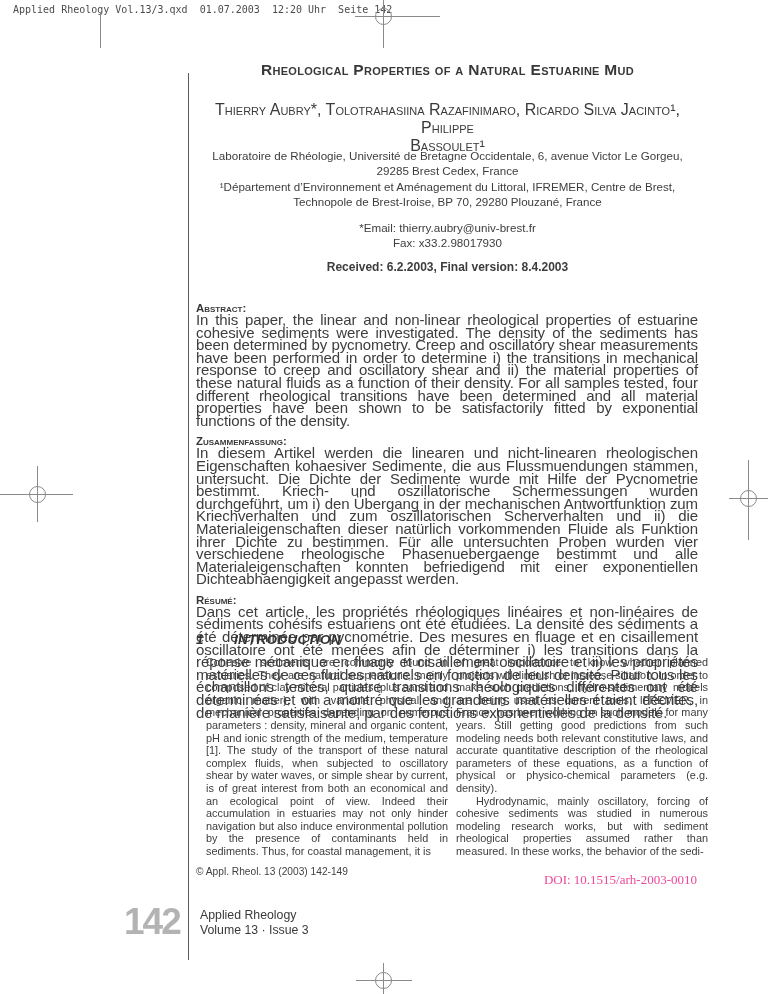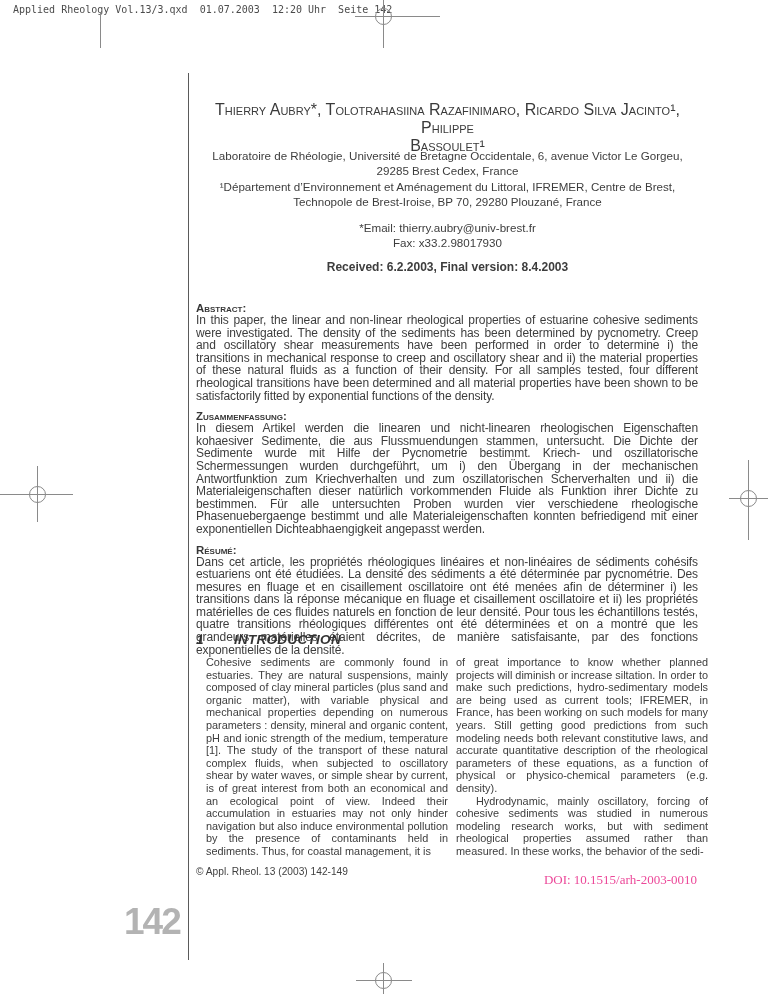--- a/index.html
+++ b/index.html
@@ -22,21 +22,21 @@
   .centerblock { position: absolute; left: 196px; width: 503px; text-align: center; }
   .title { top: 61px; font-size: 15.5px; font-weight: 700; font-variant: small-caps; letter-spacing: 0.3px; color: #383838; }
   .authors { top: 101px; font-size: 16px; font-variant: small-caps; line-height: 18px; color: #3a3a3a; }
   .affils { top: 148px; font-size: 11.6px; line-height: 15.4px; }
   .contact { top: 220px; font-size: 11.6px; line-height: 15.4px; }
   .received { top: 260px; font-size: 12px; font-weight: bold; }
   
   .sections { position: absolute; left: 196px; top: 302px; width: 502px; }
   .sec { margin-bottom: 8px; }
   .sec-label { font-weight: 700; font-variant: small-caps; font-size: 11.4px; color: #373737; }
-  .sec-text { font-size: 12px; line-height: 12.6px; text-align: justify; letter-spacing: -0.1px; }
+  .sec-text { font-size: 15px; line-height: 12.6px; text-align: justify; letter-spacing: -0.1px; }
   .keywords { margin-top: 14px; font-size: 10.7px; }
   
   .intro-heading { position: absolute; left: 196px; top: 632px; font-style: italic; font-weight: 700; font-size: 13.5px; color: #333; letter-spacing: 0.3px; }
   .intro-heading .sec-num { margin-right: 26px; }
   .columns {
     position: absolute; left: 206px; top: 656px; width: 502px;
     display: grid; grid-template-columns: 242px 252px; column-gap: 8px;
     font-size: 10.9px; line-height: 12.6px; text-align: justify;
   }
   .columns p { margin: 0; }
@@ -71,20 +71,21 @@
     <div class="reg-line" style="left:748px; top:460px; width:1px; height:80px;"></div>
   </div>
   <div>
     <div class="reg-circle" style="left:375px; top:972px;"></div>
     <div class="reg-line" style="left:356px; top:980px; width:56px; height:1px;"></div>
     <div class="reg-line" style="left:383px; top:963px; width:1px; height:31px;"></div>
   </div>
 
   <div class="vrule"></div>
 
+  <div class="centerblock title">Rheological Properties of a Natural Estuarine Mud</div>
   <div class="centerblock authors">
     <div>Thierry Aubry*, Tolotrahasiina Razafinimaro, Ricardo Silva Jacinto¹, Philippe</div>
     <div>Bassoulet¹</div>
   </div>
   <div class="centerblock affils">
     <div>Laboratoire de Rhéologie, Université de Bretagne Occidentale, 6, avenue Victor Le Gorgeu,</div>
     <div>29285 Brest Cedex, France</div>
     <div>¹Département d’Environnement et Aménagement du Littoral, IFREMER, Centre de Brest,</div>
     <div>Technopole de Brest-Iroise, BP 70, 29280 Plouzané, France</div>
   </div>
@@ -121,14 +122,18 @@
     <div>
       <p>of great importance to know whether planned projects will diminish or increase siltation. In order to make such predictions, hydro-sedimentary models are being used as current tools; IFREMER, in France, has been working on such models for many years. Still getting good predictions from such modeling needs both relevant constitutive laws, and accurate quantitative description of the rheological parameters of these equations, as a function of physical or physico-chemical parameters (e.g. density).</p>
       <p class="indent">Hydrodynamic, mainly oscillatory, forcing of cohesive sediments was studied in numerous modeling research works, but with sediment rheological properties assumed rather than measured. In these works, the behavior of the sedi-</p>
     </div>
   </div>
 
   <div class="copyright">© Appl. Rheol. 13 (2003) 142-149</div>
   <div class="doi">DOI: 10.1515/arh-2003-0010</div>
 
   <div class="page-num">142</div>
+  <div class="journal-info">
+    <div>Applied Rheology</div>
+    <div>Volume 13 · Issue 3</div>
+  </div>
 
 </div>
 
 </body></html>

